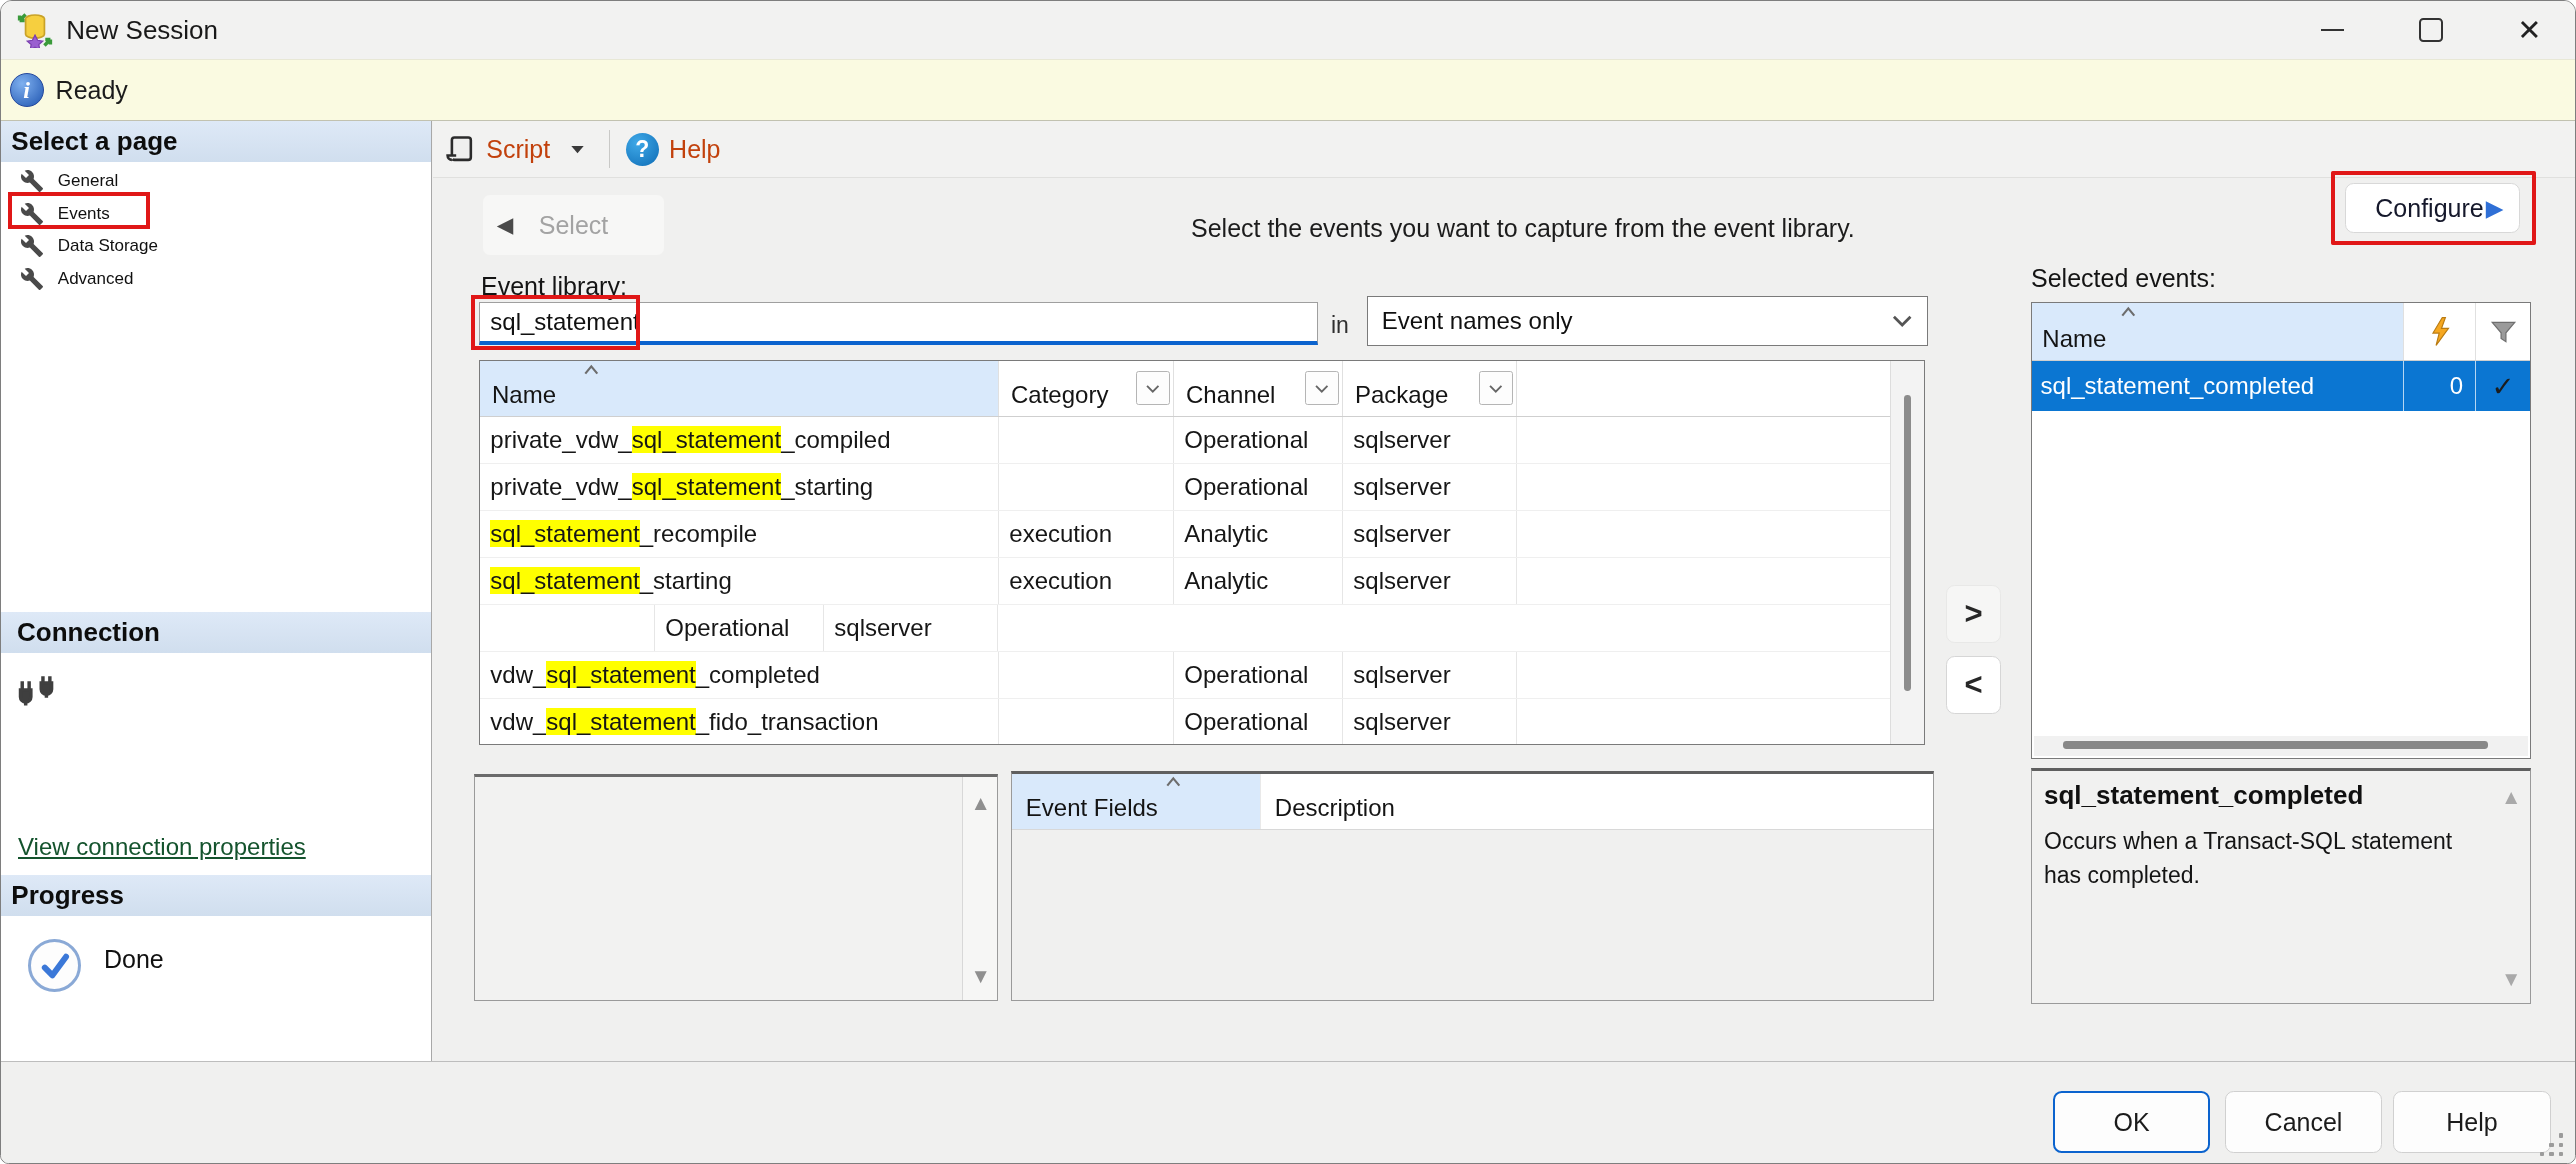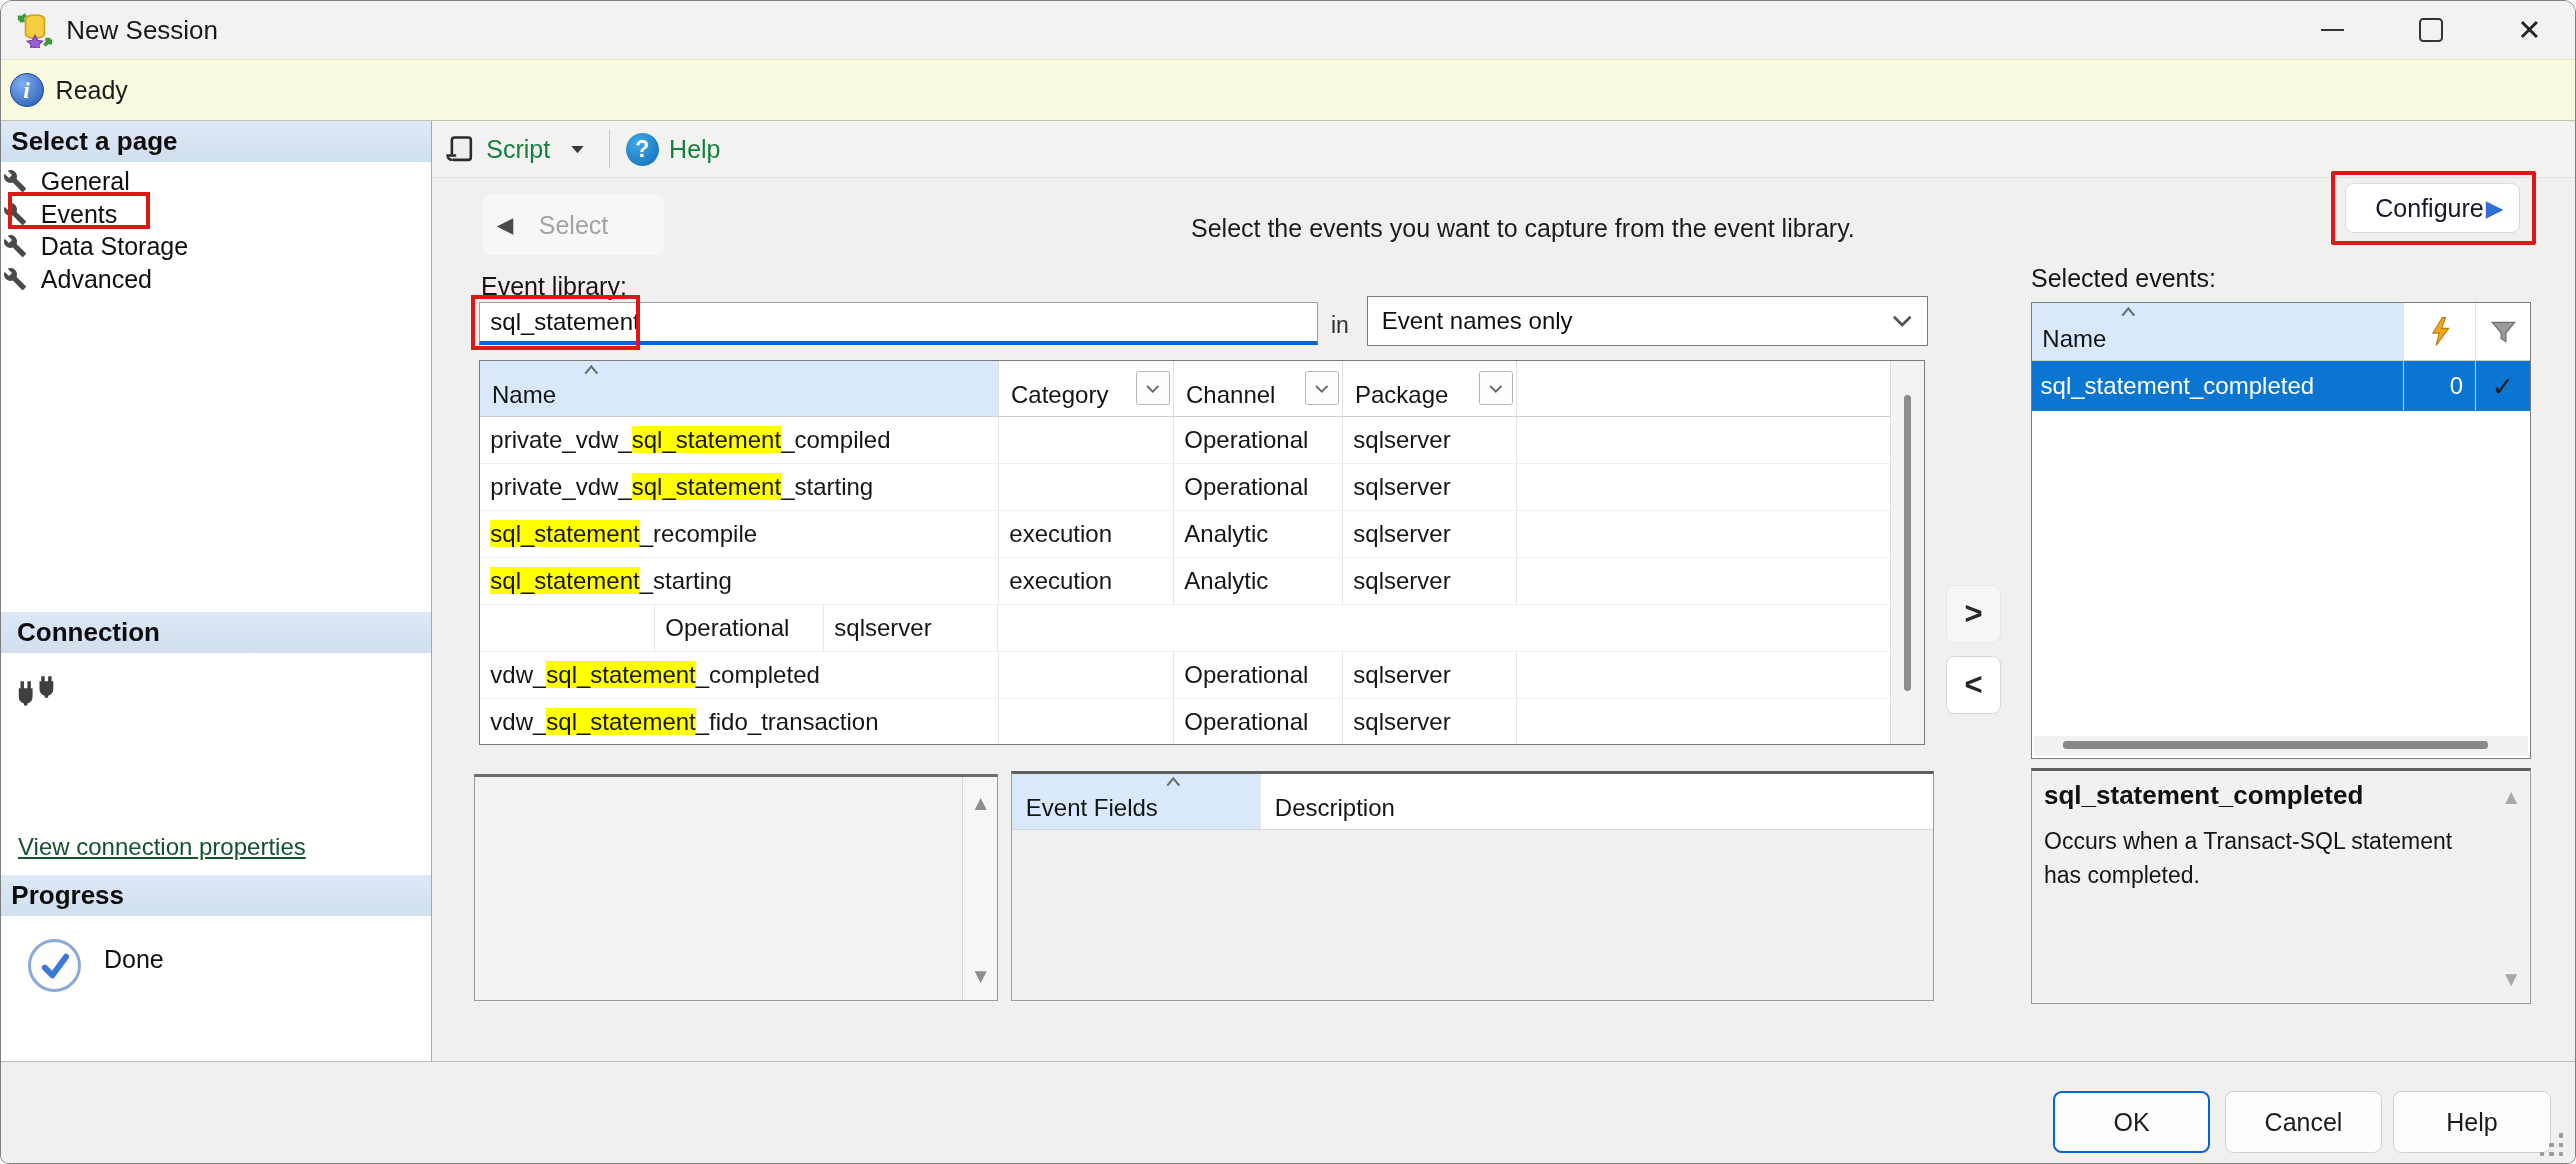--- a/index.html
+++ b/index.html
@@ -20,36 +20,36 @@
   .info-icon{width:34px;height:34px;border-radius:50%;background:radial-gradient(circle at 35% 30%,#7fb0ef,#1f55b0);
              border:1.7px solid #23479c;color:#fff;display:flex;align-items:center;justify-content:center;
              font-family:"Liberation Serif",serif;font-weight:bold;font-style:italic;font-size:24px;box-sizing:border-box;}
   .status-text{font-size:25px;color:#1b1b1b;}
   
   .sidebar{position:absolute;left:0;top:120px;width:431px;height:940px;background:#fff;border-right:1.7px solid #a8a8a8;box-sizing:border-box;}
   .side-header{height:41px;background:linear-gradient(#dee9f7,#d0deee);display:flex;align-items:center;
                padding-left:10.3px;font-size:26px;font-weight:bold;color:#0d0d0d;}
   .sh-conn{position:absolute;left:0;top:491px;width:100%;box-sizing:border-box;padding-left:16px;}
   .sh-prog{position:absolute;left:0;top:754px;width:100%;box-sizing:border-box;}
-  .page-item{position:absolute;left:0;width:100%;height:34px;display:flex;align-items:center;gap:13.8px;padding-left:2px;
-             box-sizing:border-box;font-size:25px;color:#101010;cursor:pointer;}
+  .page-item{position:absolute;left:0;width:100%;height:34px;display:flex;align-items:center;gap:13.8px;padding-left:19px;
+             box-sizing:border-box;font-size:17px;color:#101010;cursor:pointer;}
   .wrench{width:24px;height:24px;flex:0 0 auto;}
   .red-box{position:absolute;border:4.3px solid #e01717;box-sizing:border-box;pointer-events:none;z-index:5;}
   .rb-events{left:6.9px;top:71px;width:142px;height:37px;}
   .conn-icon{position:absolute;left:15.5px;top:550px;width:45px;height:38px;}
   .conn-link{position:absolute;left:17px;top:712px;font-size:24px;color:#14532d;text-decoration:underline;cursor:pointer;}
   .done-icon{position:absolute;left:27px;top:818px;width:53px;height:53px;border-radius:50%;background:#fdfdfd;
              border:3.4px solid #8aa9d6;box-sizing:border-box;display:flex;align-items:center;justify-content:center;}
   .done-label{position:absolute;left:103px;top:824px;font-size:25px;color:#101010;}
   
   .main{position:absolute;left:432px;top:120px;width:2144px;height:940px;background:#f0f0ef;}
   .toolbar{position:absolute;left:0;top:0;width:100%;height:57px;background:#f2f2f1;border-bottom:0.9px solid #e0e0de;
            display:flex;align-items:center;box-sizing:border-box;}
   .script-icon{margin-left:12px;width:31px;height:31px;}
-  .tb-label{margin-left:10.3px;font-size:25px;color:#15803d;}
+  .tb-label{margin-left:10.3px;font-size:25px;color:#c2410c;}
   .tb-caret{margin-left:19px;}
   .tb-divider{margin-left:22.4px;width:1.7px;height:38px;background:#c9c9c7;}
   .help-icon{margin-left:15.5px;width:33px;height:33px;border-radius:50%;background:radial-gradient(circle at 35% 30%,#3fa9e8,#0e6cb5);
              color:#fff;font-weight:bold;font-size:23px;display:flex;align-items:center;justify-content:center;}
   .select-btn{position:absolute;left:50px;top:74px;width:181px;height:60px;background:#f7f7f6;border:none;border-radius:6.9px;
               display:flex;align-items:center;justify-content:center;cursor:default;}
   .select-arrow{position:absolute;left:13.8px;font-size:21.5px;color:#4a4a4a;}
   .select-label{font-size:25px;color:#a3a3a3;}
   .instruction{position:absolute;left:758px;top:93px;font-size:25px;color:#1c1c1c;}
   .rb-configure{left:1898px;top:50px;width:205px;height:74px;border-radius:1.7px;pointer-events:auto;}

